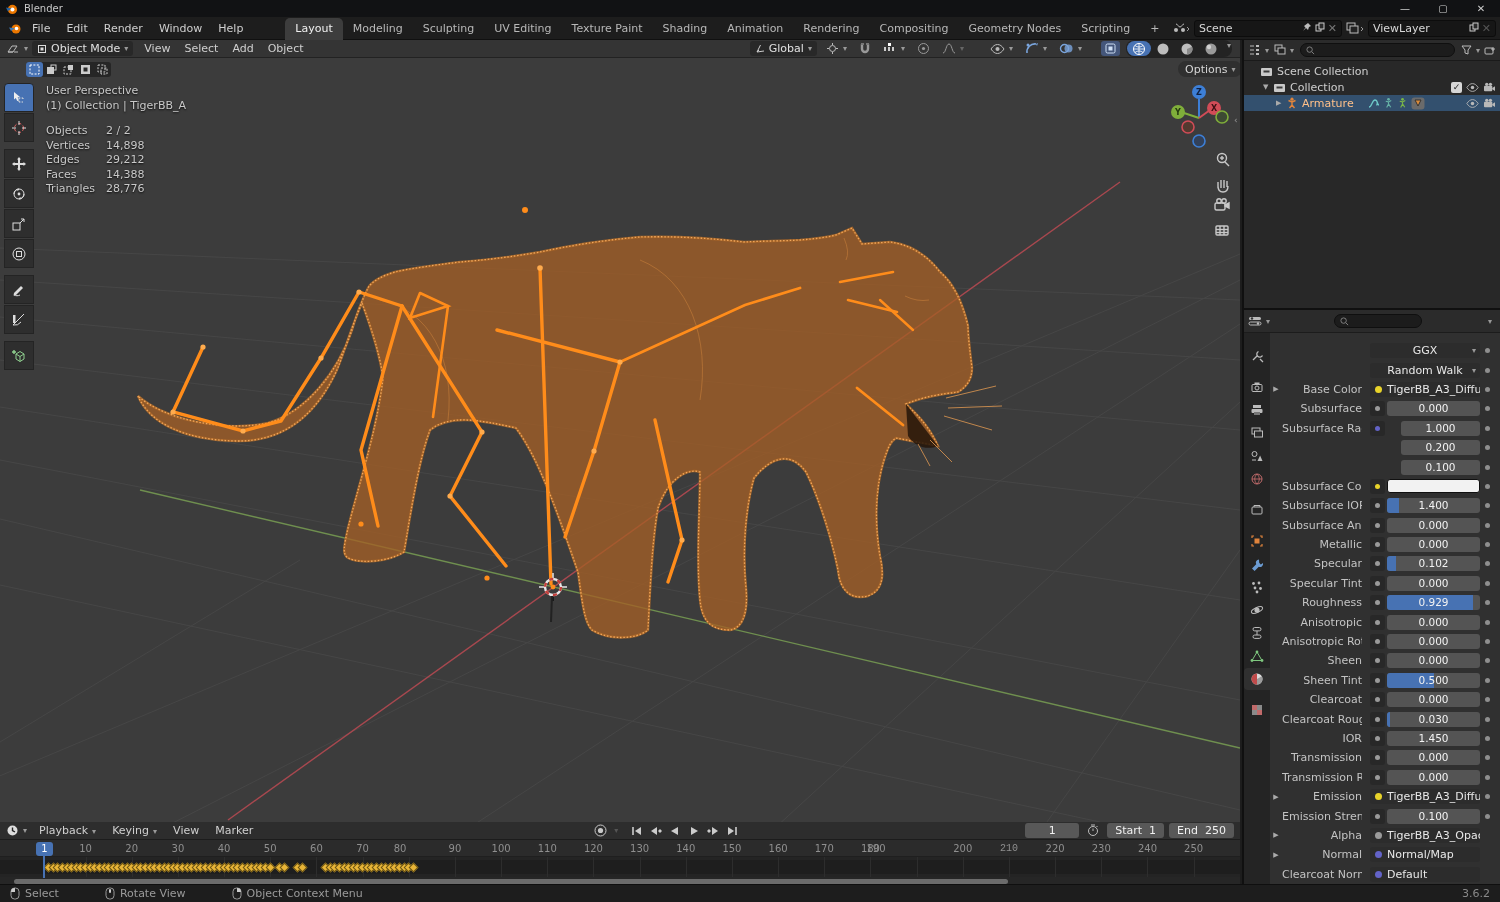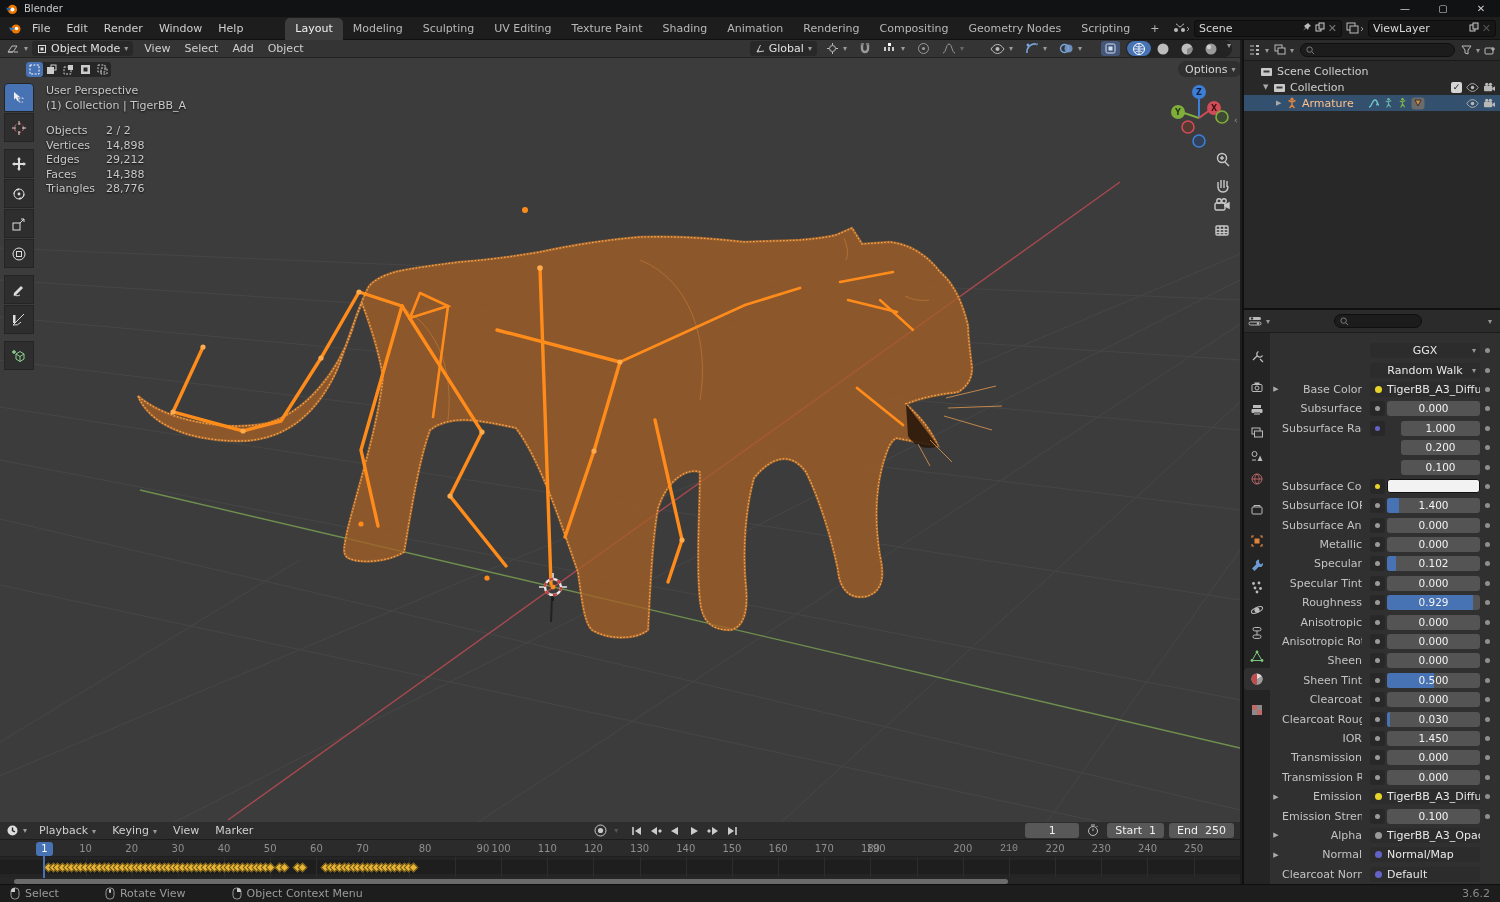--- a/index.html
+++ b/index.html
@@ -1309,22 +1309,22 @@
     </div>
   </div>
   <div id="tl-ruler">
       <span class="tick" style="left: 85.553px;">10</span>
       <span class="tick" style="left: 131.723px;">20</span>
       <span class="tick" style="left: 177.893px;">30</span>
       <span class="tick" style="left: 224.063px;">40</span>
       <span class="tick" style="left: 270.233px;">50</span>
       <span class="tick" style="left: 316.403px;">60</span>
       <span class="tick" style="left: 362.573px;">70</span>
-      <span class="tick" style="left: 425px;">80</span>
-      <span class="tick" style="left: 454.913px; margin-left: 28px;">90</span>
+      <span class="tick" style="left: 400px;">80</span>
+      <span class="tick" style="left: 454.913px;">90</span>
       <span class="tick" style="left: 501.083px;">100</span>
       <span class="tick" style="left: 547.253px;">110</span>
       <span class="tick" style="left: 593.423px;">120</span>
       <span class="tick" style="left: 639.593px;">130</span>
       <span class="tick" style="left: 685.763px;">140</span>
       <span class="tick" style="left: 731.933px;">150</span>
       <span class="tick" style="left: 778.103px;">160</span>
       <span class="tick" style="left: 824.273px;">170</span>
       <span class="tick" style="left: 870.443px;">180</span>
       <span class="tick" style="left: 876px;">190</span>

